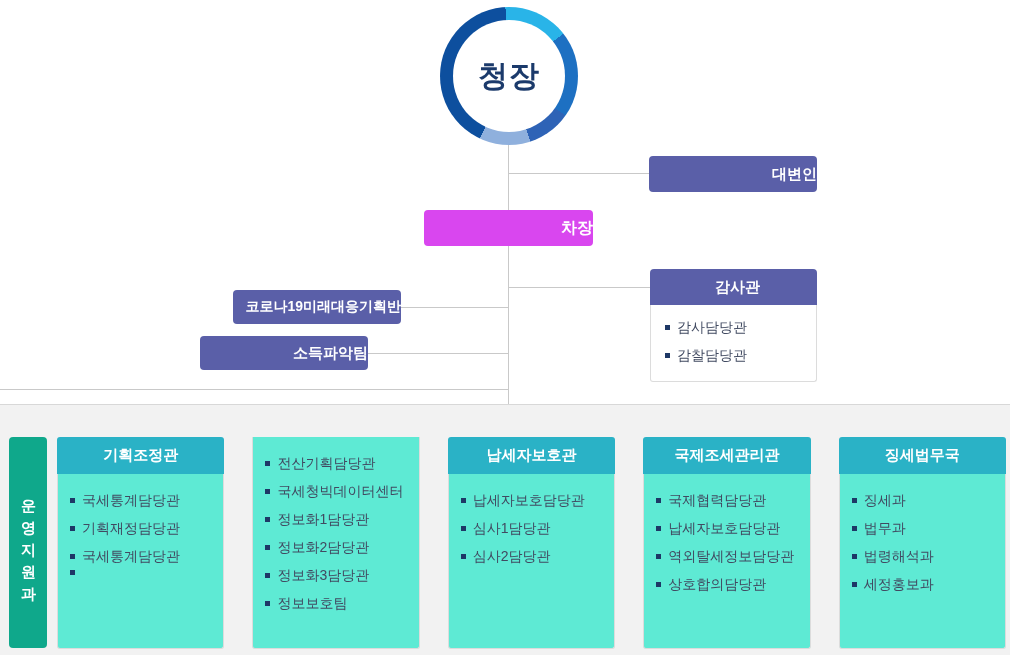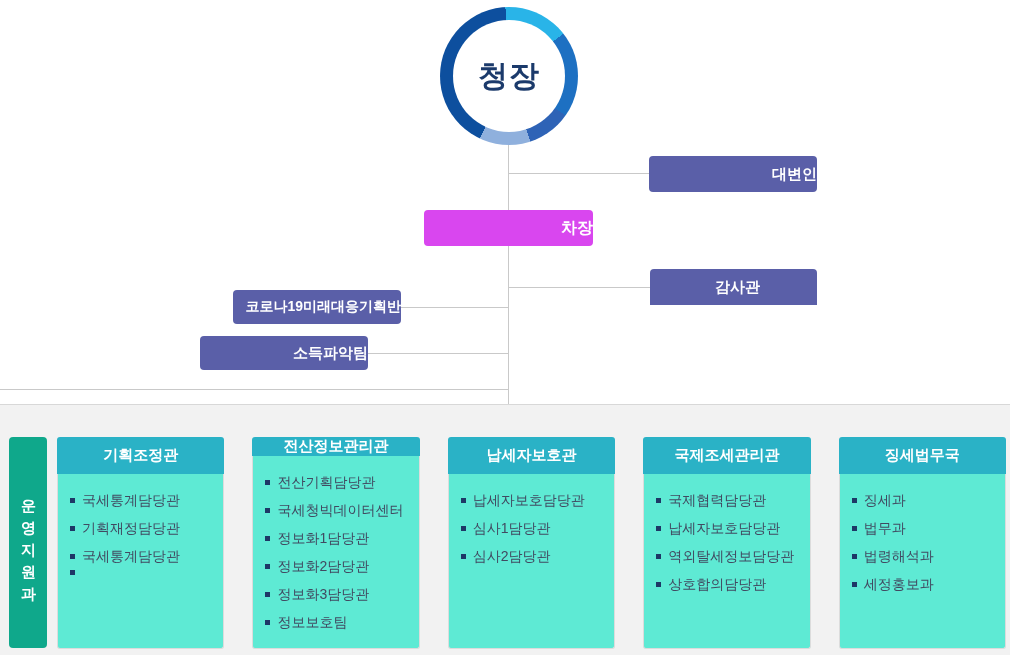--- a/index.html
+++ b/index.html
@@ -96,20 +96,32 @@
     <span>코로나19미래대응기획반</span>
   </div>
   <div class="node purple node-income">
     <span>소득파악팀</span>
   </div>
 
   <div class="audit">
     <div class="audit-header">
       <span>감사관</span>
     </div>
+    <div class="audit-body">
+      <ul class="dept-list">
+          <li>
+          <span class="bullet"></span>
+          <span>감사담당관</span>
+        </li>
+          <li>
+          <span class="bullet"></span>
+          <span>감찰담당관</span>
+        </li>
+        </ul>
+    </div>
   </div>
 
   <div class="bottom-section">
 
     <div class="support-box">
       <span>운영지원과</span>
     </div>
 
     <div class="dept-row">
         <div class="dept-col">
@@ -130,23 +142,20 @@
               <span class="bullet"></span>
               <span>국세통계담당관</span>
             </li>
               <li>
               <span class="bullet"></span>
             </li>
             </ul>
         </div>
       </div>
         <div class="dept-col">
-        <div class="dept-header">
-          <span>전산정보관리관</span>
-        </div>
         <div class="dept-body">
           <ul class="dept-list">
               <li>
               <span class="bullet"></span>
               <span>전산기획담당관</span>
             </li>
               <li>
               <span class="bullet"></span>
               <span>국세청빅데이터센터</span>
             </li>

